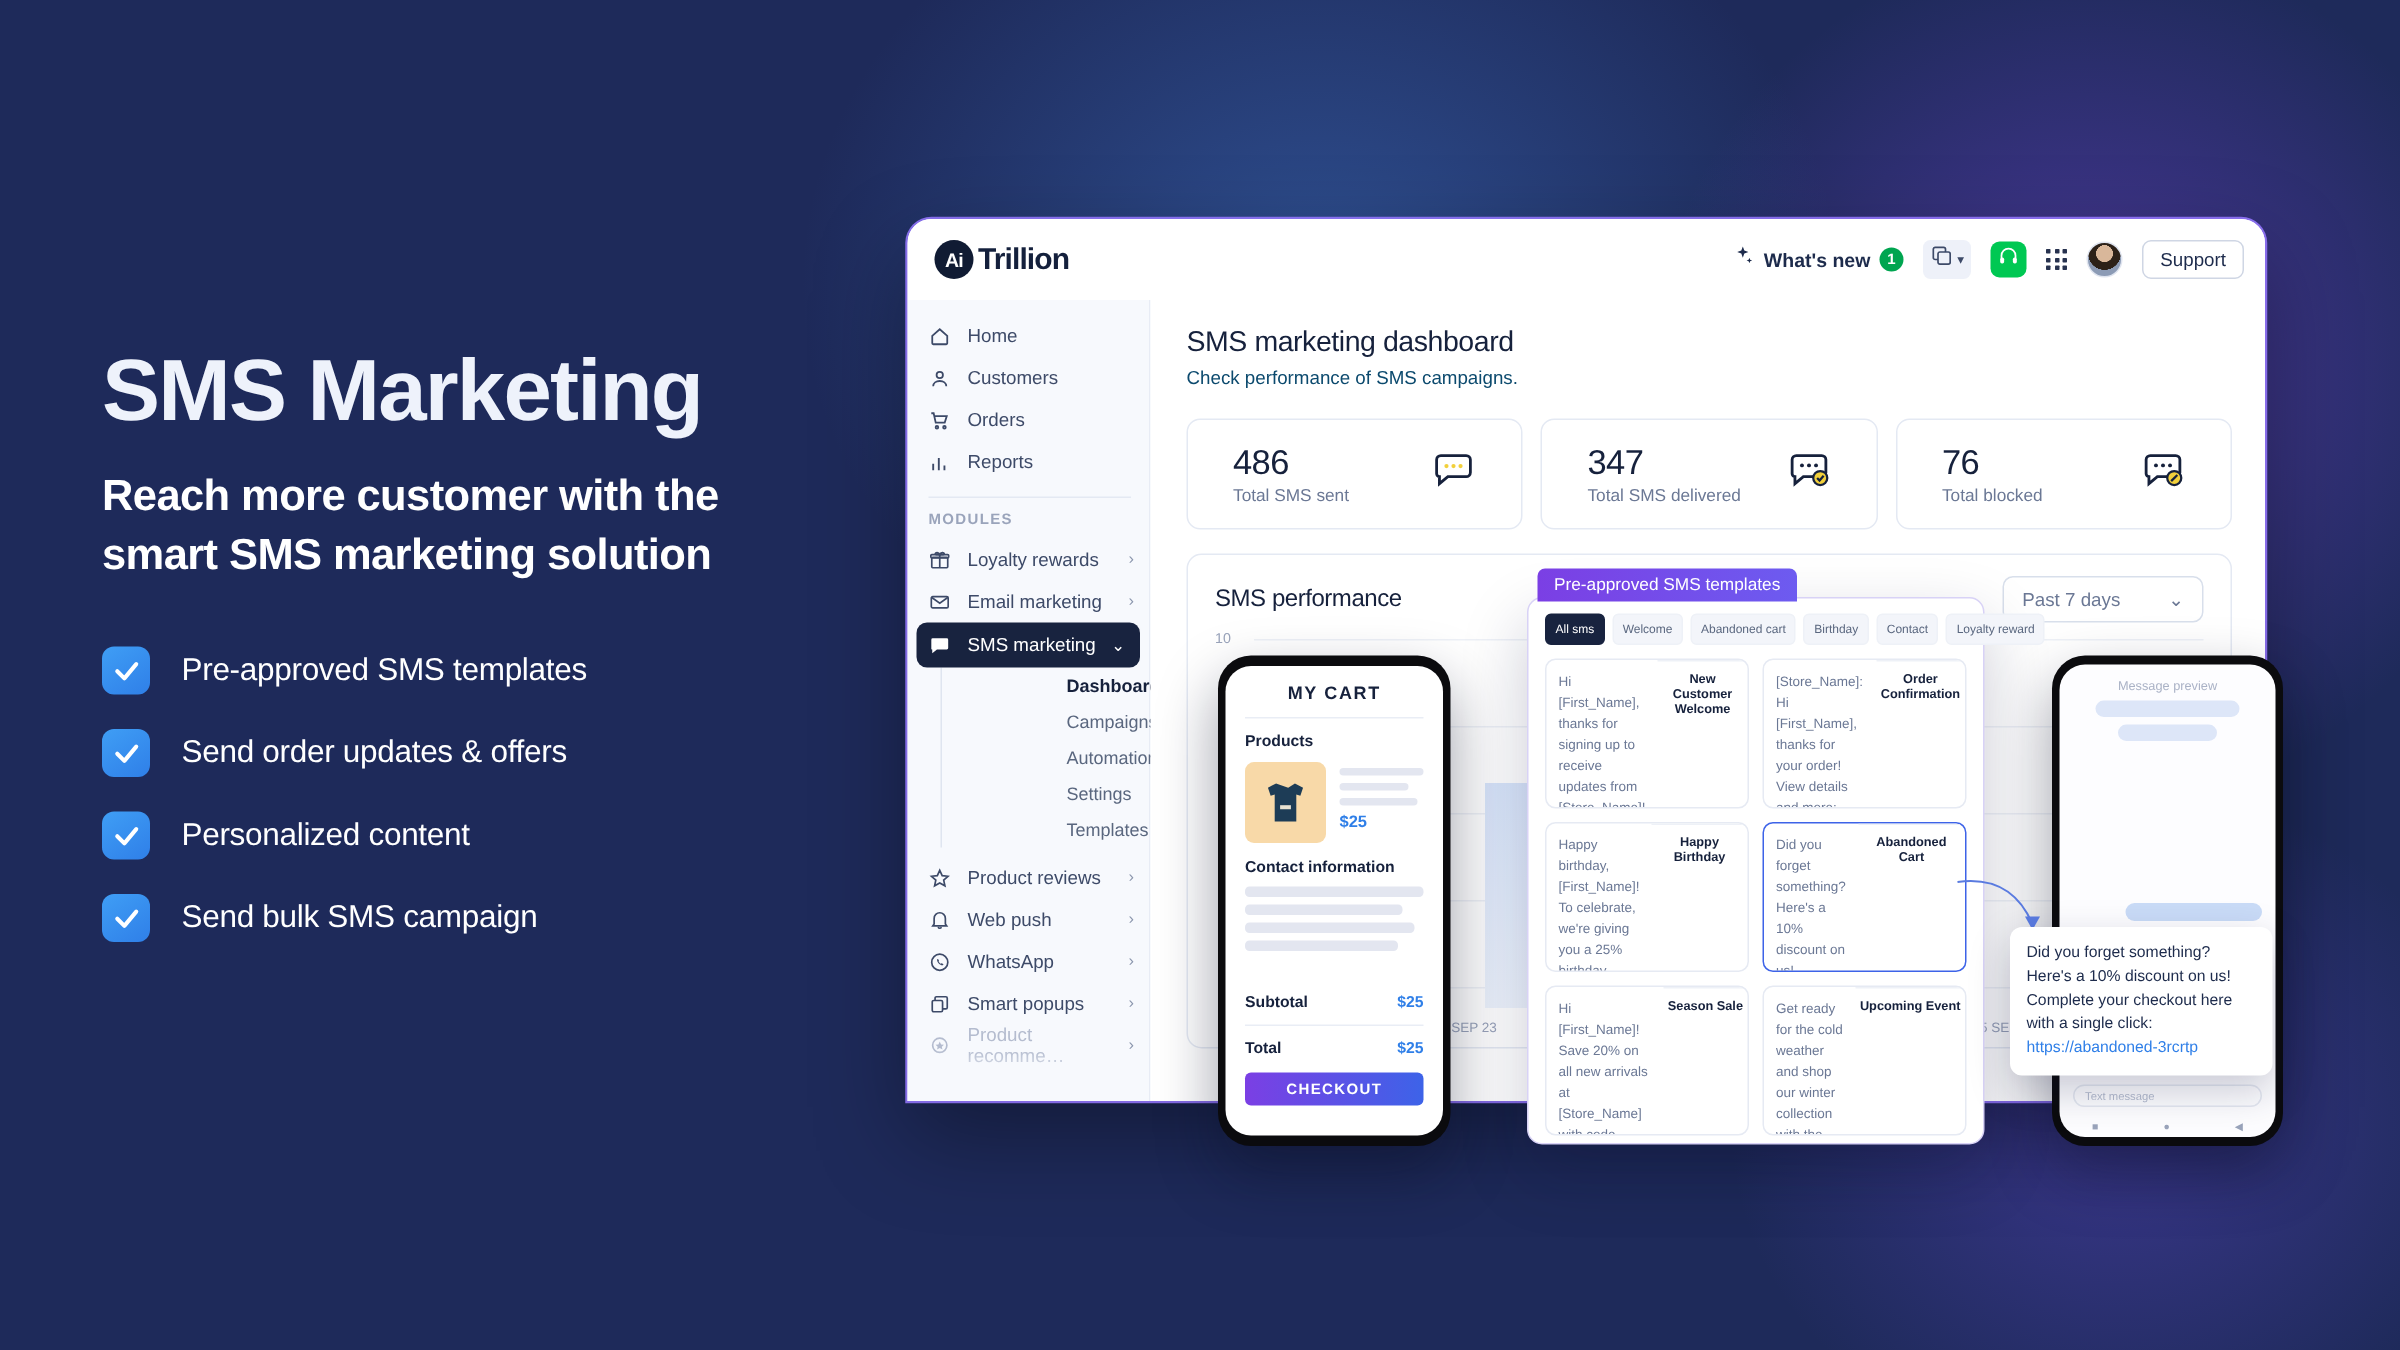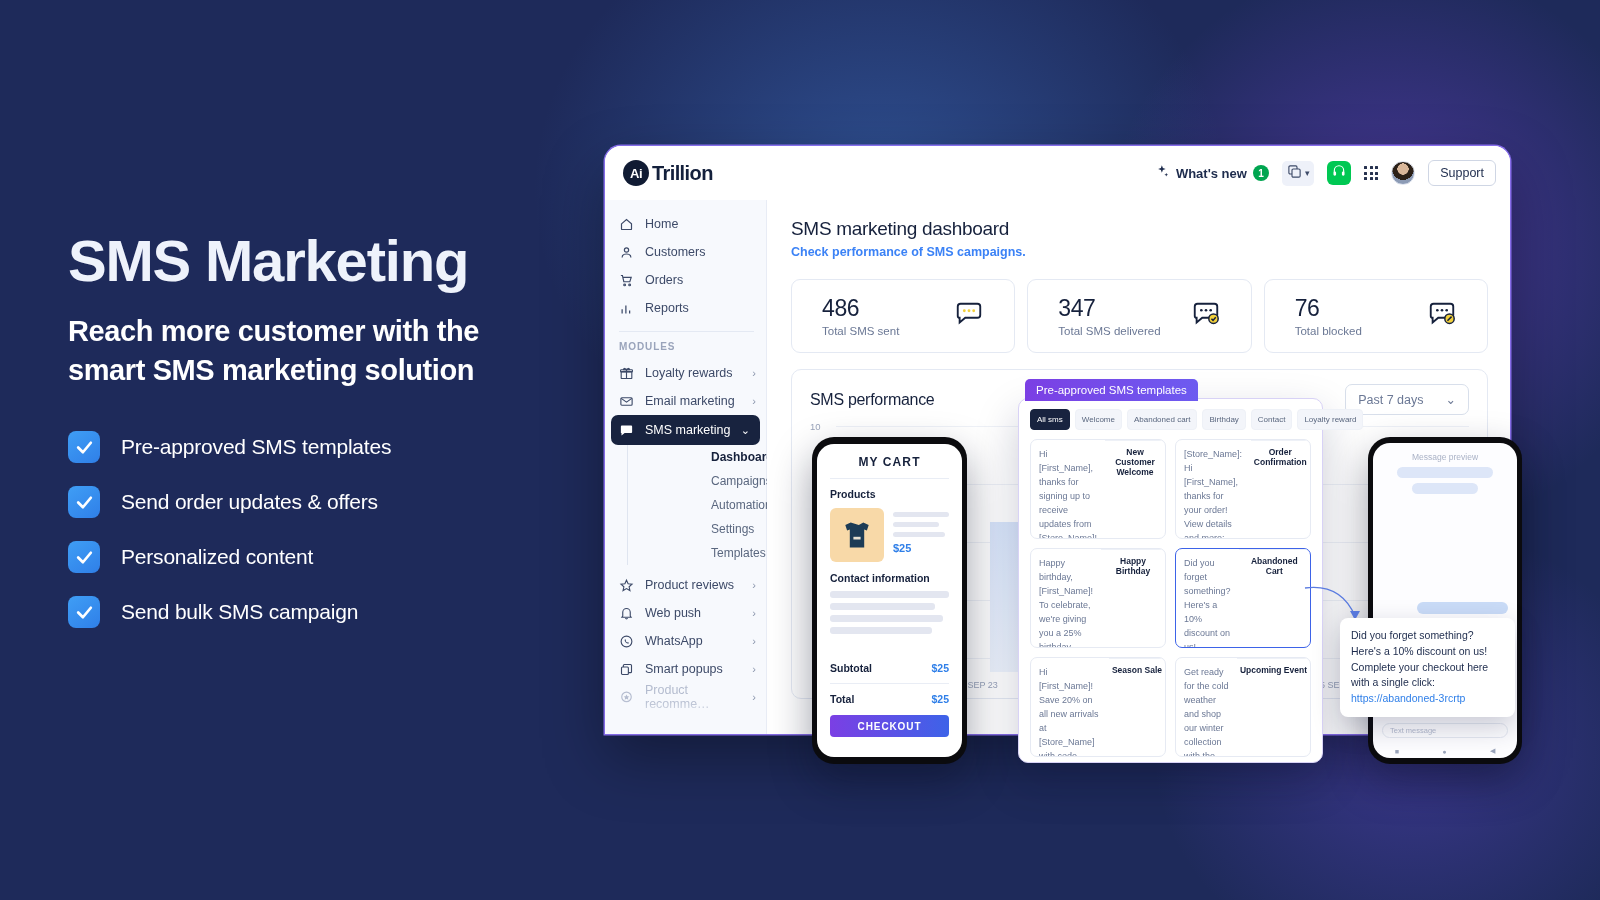--- a/index.html
+++ b/index.html
@@ -125,38 +125,38 @@
   .sub-wrap { border-left:1px solid #dfe5f0; margin-left:22px;padding-left:45px; }
   .sidebar-fade {
     position:absolute; left:0; right:0; bottom:0; height:34px;
     background:linear-gradient(to bottom, rgba(247,249,253,0) 0%, #f7f9fd 72%);
     pointer-events:none;
   }
 
   
   .main { flex:1; padding:18px 22px 0 24px; background:#fff; position:relative; }
   .page-title { font-size:19px; color:#16213c; font-weight:normal; letter-spacing:-0.3px; }
-  .page-sub { font-size:12.5px; color:#3b82f6; margin-top:5px;font-weight:bold; }
+  .page-sub { font-size:12.5px; color:#0c4a6e; margin-top:5px; }
   .stats-row { display:flex; gap:12px; margin-top:20px; }
   .stat-card {
     flex:1; border:1px solid #e4e9f3; border-radius:9px; height:74px;
     display:flex; align-items:center; justify-content:space-between; padding:0 30px;
   }
   .stat-value { font-size:23px; color:#16213c; letter-spacing:-0.4px; }
   .stat-label { font-size:11.5px; color:#6b7895; margin-top:3px; }
 
   .perf-card {
     margin-top:16px; border:1px solid #e4e9f3; border-radius:10px;
     height:330px; padding:14px 18px; position:relative; overflow:hidden;
   }
   .perf-head { display:flex; align-items:center; justify-content:space-between; }
   .perf-title { font-size:16px; color:#16213c; letter-spacing:-0.3px; }
   .range-select {
     border:1px solid #d8dfeb; border-radius:7px; padding:7px 12px;
-    font-size:12.5px; color:#6b7895; display:flex; align-items:center; gap:22px;
+    font-size:12.5px; color:#6b7895; display:flex; align-items:center; gap:32px;
     cursor:pointer; background:#fff;
   }
   .chart-area { position:absolute; left:18px; right:18px; top:48px; bottom:26px; }
   .grid-line { position:absolute; left:26px; right:0; height:1px; background:#eef1f7; }
   .y-tick { position:absolute; left:0; font-size:9.5px; color:#9aa4bb; transform:translateY(-50%); }
   .x-tick { position:absolute; bottom:-18px; font-size:9px; color:#9aa4bb; }
   .chart-band {
     position:absolute; background:linear-gradient(to bottom, #d9e6fb, #eef4fd);
     bottom:0;
   }

